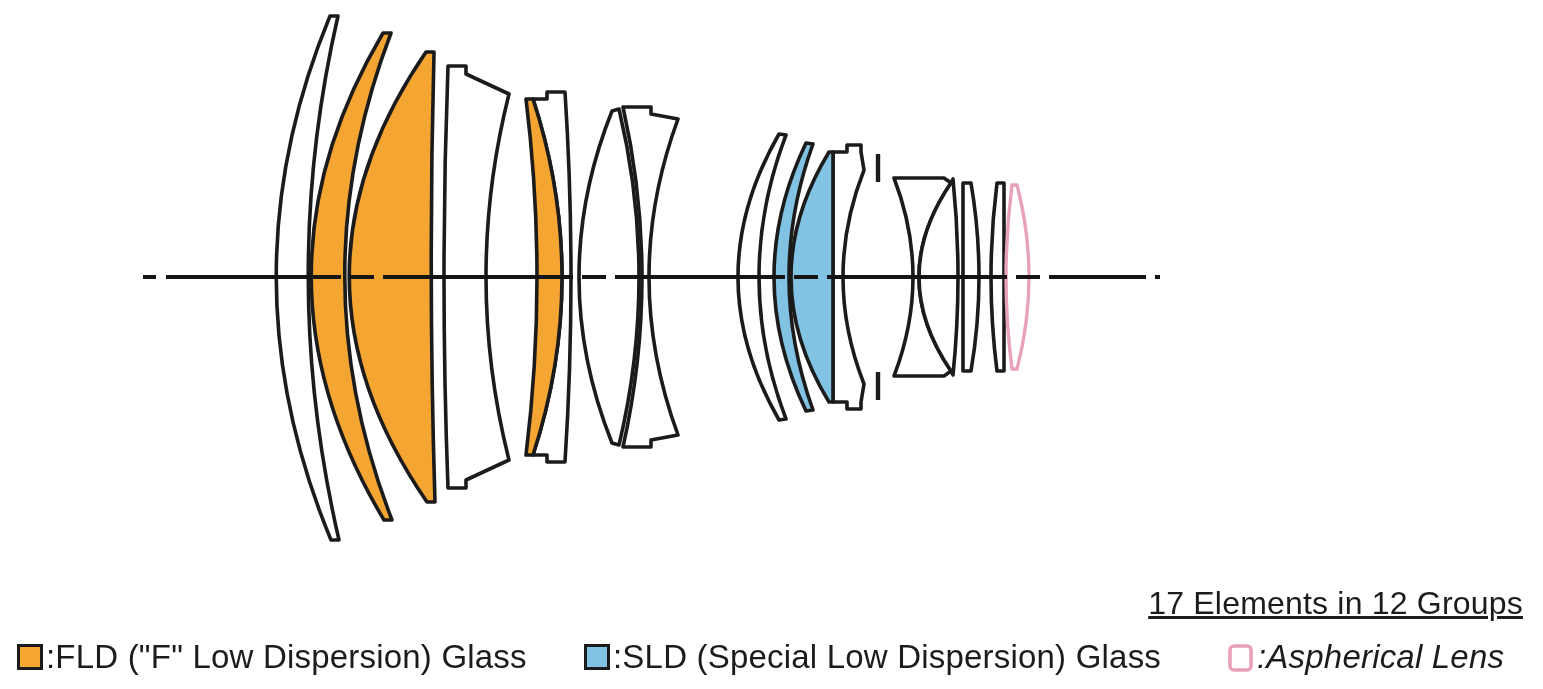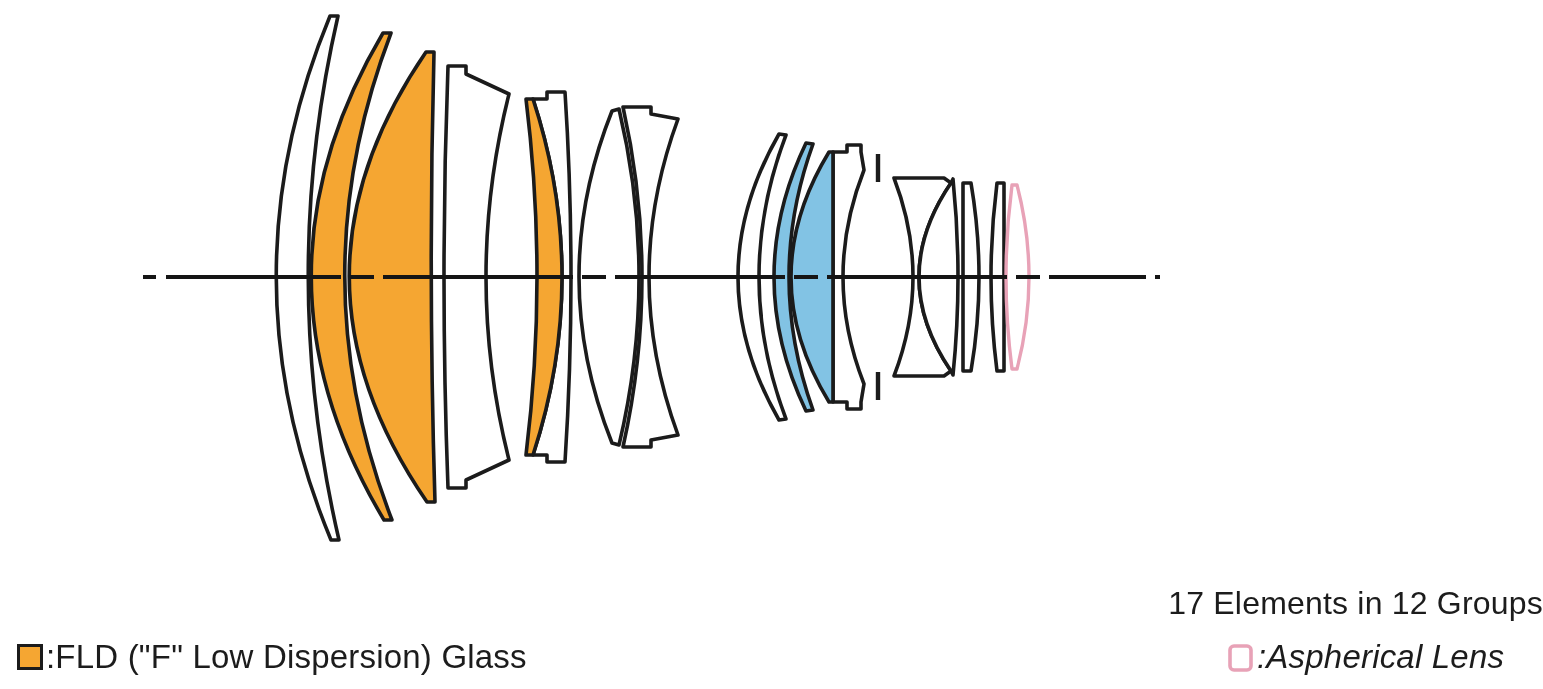--- a/index.html
+++ b/index.html
@@ -21,25 +21,26 @@
   .lens-asph{
     fill:#ffffff;
     stroke-width:3.4;
     stroke-linejoin:round;
     stroke-linecap:round;
   }
   .axis-line{fill:none;stroke-width:4;}
   .stop-mark{stroke:#1b1b1b;stroke-width:4.4;stroke-linecap:butt;}
   .caption{
     position:absolute;
-    top:586px;right:0;
+    top:586px;right:20px;
     font-size:32px;
     line-height:34px;
     letter-spacing:0.2px;
     white-space:nowrap;
+    text-decoration:underline;
   }
   .legend-item{
     position:absolute;
     top:640px;
     display:flex;
     align-items:flex-start;
     white-space:nowrap;
   }
   .legend-item .label{
     font-size:33px;
@@ -92,20 +93,26 @@
 
   <div class="caption">17 Elements in 12 Groups</div>
 
   <div class="legend-item" id="legend-fld">
     <svg class="swatch" width="28" height="28">
       <rect class="swatch-rect" x="2.5" y="2.5" width="23" height="23" fill="#F5A632"></rect>
     </svg>
     <span class="label">:FLD ("F" Low Dispersion) Glass</span>
   </div>
 
+  <div class="legend-item" id="legend-sld">
+    <svg class="swatch" width="28" height="28">
+      <rect class="swatch-rect" x="2.5" y="2.5" width="23" height="23" fill="#82C3E4"></rect>
+    </svg>
+    <span class="label">:SLD (Special Low Dispersion) Glass</span>
+  </div>
 
   <div class="legend-item" id="legend-asph">
     <svg class="swatch" width="28" height="30">
       <rect class="swatch-rect-outline" x="3" y="3" width="21" height="24" rx="4" stroke="#E8A2B7"></rect>
     </svg>
     <span class="label">:Aspherical Lens</span>
   </div>
 
 </div>
 

